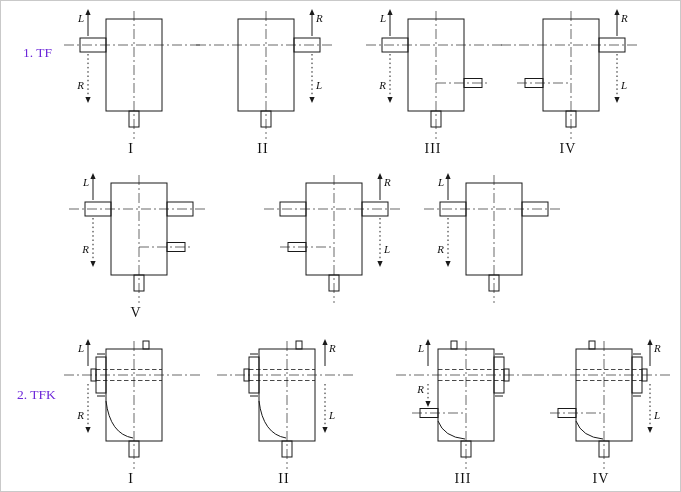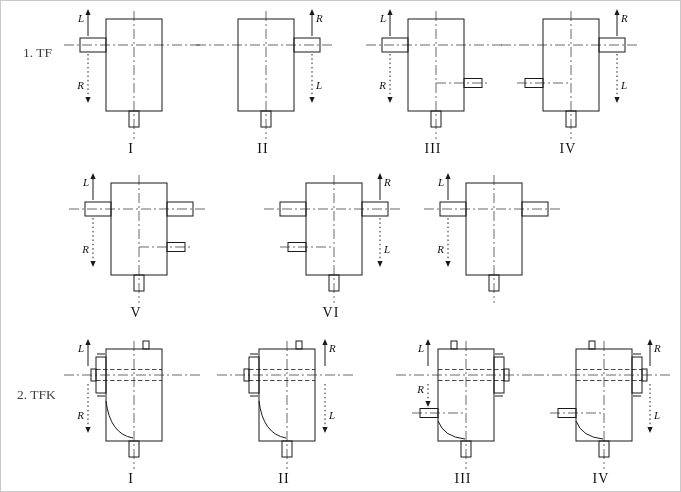--- a/index.html
+++ b/index.html
@@ -1,17 +1,17 @@
 <!DOCTYPE html>
 <html><head>
 <meta charset="utf-8">
 <style>
   html,body{margin:0;padding:0;background:#ffffff;}
   .canvas{position:relative;width:681px;height:492px;background:#fff;border:1px solid #c9c9c9;box-sizing:border-box;overflow:hidden;font-family:"Liberation Serif",serif;}
-  .section-label{position:absolute;font-size:13.5px;color:#404040;white-space:nowrap;}
+  .section-label{position:absolute;font-size:13.5px;color:#6d28d9;white-space:nowrap;}
   #section-label-tf{left:22px;top:44px;}
   #section-label-tfk{left:16px;top:386px;text-align:center;}
   .cell{position:absolute;width:150px;}
   .numeral{width:150px;text-align:center;font-size:14px;color:#111;margin-top:-6px;letter-spacing:1px;}
   svg{display:block;}
   .ln{stroke:#1a1a1a;stroke-width:1;fill:none;}
   .cl{stroke:#2a2a2a;stroke-width:0.7;fill:none;stroke-dasharray:10 3 2 3;}
   .dash{stroke-dasharray:4.5 2.5;stroke-width:0.8;}
   .dot{stroke-dasharray:1.5 2.8;}
   .lbl{font-family:"Liberation Serif",serif;font-style:italic;font-size:11px;fill:#111;}
@@ -120,21 +120,20 @@
           <rect x="24" y="31" width="26" height="14" class="ln"></rect>
           <rect x="106" y="31" width="26" height="14" class="ln"></rect>
           <rect x="32" y="71.5" width="18" height="9" class="ln"></rect>
           <line x1="124" y1="29" x2="124" y2="8" class="ln"></line>
           <polygon points="121.4,8 126.6,8 124,2" fill="#1a1a1a"></polygon>
           <line x1="124" y1="47" x2="124" y2="90" class="ln dot"></line>
           <polygon points="121.4,90 126.6,90 124,96" fill="#1a1a1a"></polygon>
           <text x="128" y="15" class="lbl" text-anchor="start">R</text>
           <text x="128" y="82" class="lbl" text-anchor="start">L</text>
         </svg>
-        <div class="numeral">VI</div>
       </div>
       <div class="cell" style="left: 415px; top: 170px;">
         <svg viewBox="0 0 150 140" width="150" height="140">
           <line x1="8" y1="38" x2="146" y2="38" class="cl"></line>
           <line x1="78" y1="4" x2="78" y2="132" class="cl"></line>
           <rect x="50" y="12" width="56" height="92" class="ln"></rect>
           <rect x="73" y="104" width="10" height="16" class="ln"></rect>
           <rect x="24" y="31" width="26" height="14" class="ln"></rect>
           <rect x="106" y="31" width="26" height="14" class="ln"></rect>
           <line x1="32" y1="29" x2="32" y2="8" class="ln"></line>

